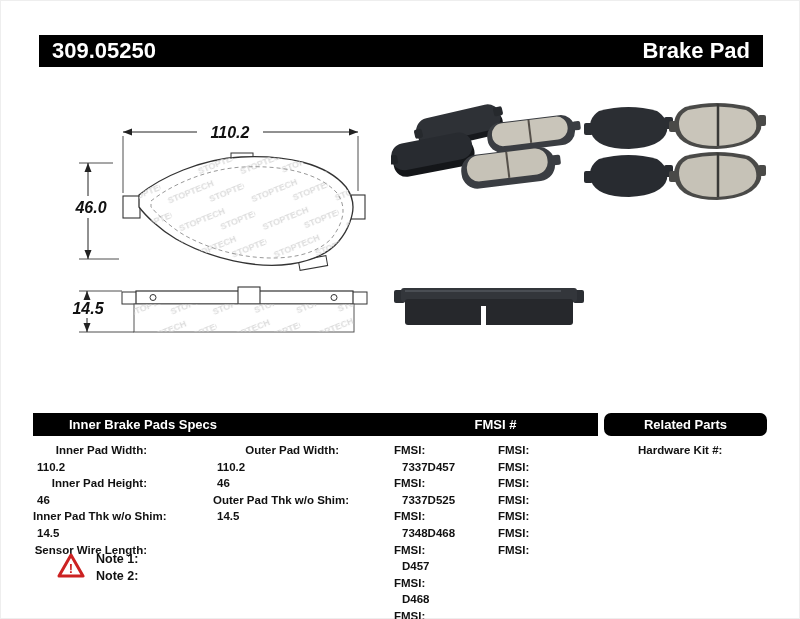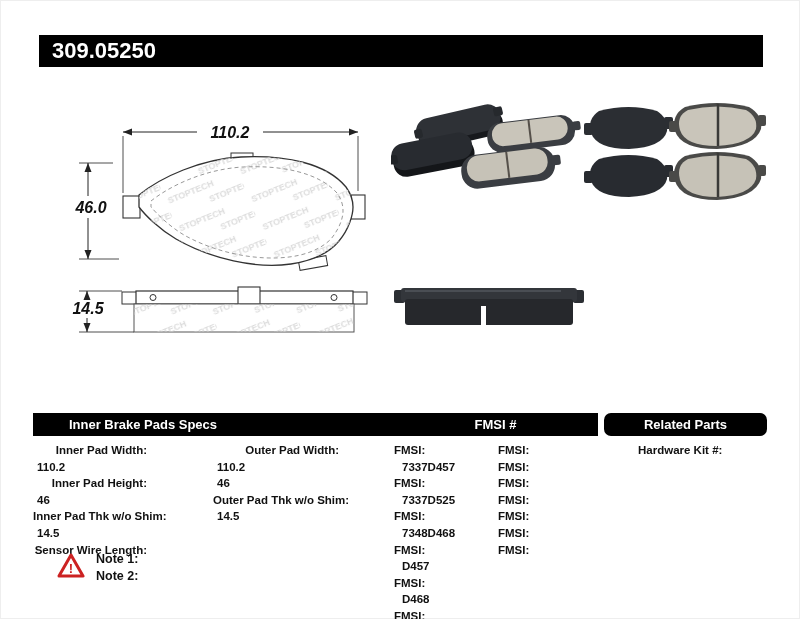--- a/index.html
+++ b/index.html
@@ -44,20 +44,21 @@
   .notes{position:absolute;left:95px;top:550px;font-size:12.5px;font-weight:bold;line-height:16.5px;}
   .warnicon{position:absolute;left:56px;top:552px;}
 </style>
 </head>
 <body>
 
 <div class="page">
 
   <div class="topbar">
     <span>309.05250</span>
+    <span>Brake Pad</span>
   </div>
 
   <svg style="left:50px;top:90px;" width="340" height="255" viewBox="50 90 340 255">
     <defs>
       <pattern id="wmpat" patternUnits="userSpaceOnUse" width="78" height="30" patternTransform="rotate(-22)">
         <text class="wmtext" x="2" y="11" font-size="9" fill="#dcdcdc">STOPTECH</text>
         <text class="wmtext" x="41" y="25" font-size="9" fill="#dcdcdc">STOPTECH</text>
       </pattern>
       <clipPath id="clip-pad">
         <path d="M138,194 C160,176 200,158 240,156 C285,154 325,162 345,186 C350,193 352,200 352,206 C352,214 348,228 338,240 C328,252 310,260 290,263 C255,268 210,258 175,238 C158,228 144,214 138,206 Z"></path>

